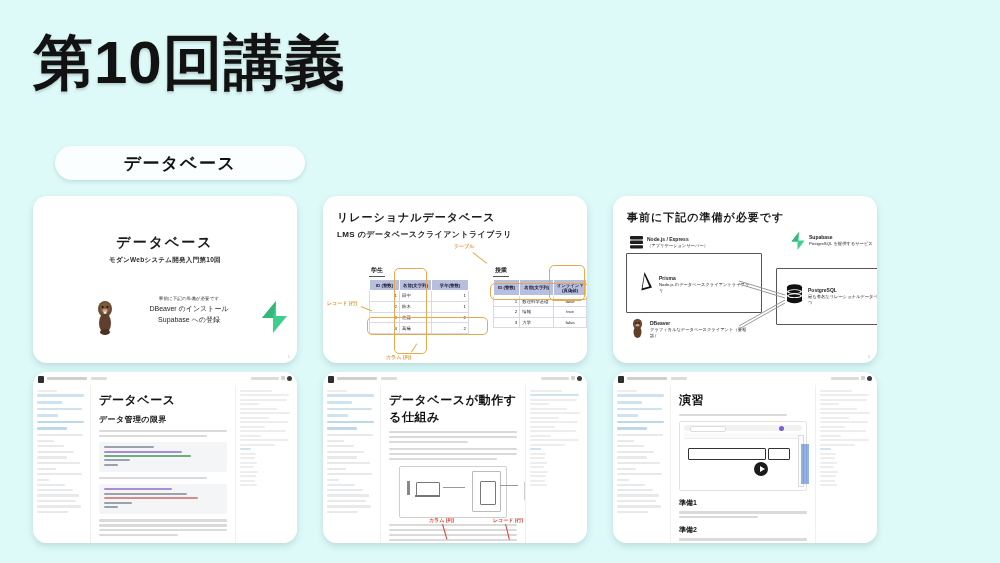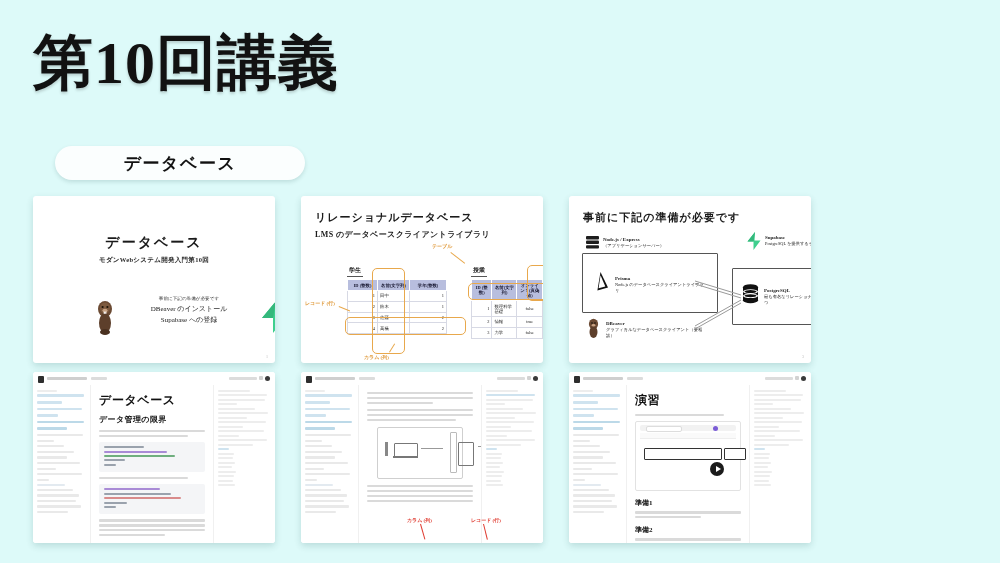--- a/index.html
+++ b/index.html
@@ -4,21 +4,21 @@
 <title>第10回講義 — データベース</title>
 <style>
   html,body{margin:0;padding:0;}
   body{
     width:1000px;height:563px;overflow:hidden;
     background:#ddfaf9;
     font-family:"Liberation Sans","DejaVu Sans",sans-serif;
     color:#1b1b1b;
     -webkit-font-smoothing:antialiased;
   }
-  .page{position:relative;width:1000px;height:563px;font-family:Liberation Serif, serif;}
+  .page{position:relative;width:1000px;height:563px;}
 
   
   .lecture-title{
     position:absolute;left:33px;top:33px;
     font-size:60px;line-height:1;font-weight:700;
     letter-spacing:1px;color:#121212;
     text-shadow:0 2px 3px rgba(0,0,0,.18);
     white-space:nowrap;
   }
   .topic-pill{
@@ -30,21 +30,21 @@
   }
   .topic-pill span{
     font-size:17px;font-weight:700;color:#111;letter-spacing:1.5px;
   }
 
   
   .grid{position:absolute;left:33px;top:196px;width:934px;}
   .row{display:flex;gap:26px;}
   .row+.row{margin-top:9px;}
   .card{
-    width:242px;height:167px;background:#fff;border-radius:3px;
+    width:264px;height:167px;background:#fff;border-radius:14px;
     box-shadow:0 3px 7px rgba(0,70,70,.16);
     overflow:hidden;position:relative;flex:0 0 auto;
   }
   .card.doc{height:171px;}
 
   
   .s1{padding:0;}
   .s1 .t{position:absolute;left:0;right:0;top:38px;text-align:center;
         font-size:14px;font-weight:600;letter-spacing:2px;color:#1a1a1a;}
   .s1 .sub{position:absolute;left:0;right:0;top:60px;text-align:center;
@@ -429,20 +429,21 @@
           <div class="nline sm" style="width:92%"></div>
           <div class="nline sm" style="width:24%"></div>
           <div class="nline tiny" style="width:58%;background:#e3eaf0"></div>
           <div class="nline sm" style="width:74%"></div>
           <div class="nline sm" style="width:86%"></div>
           <div class="nline sm" style="width:80%"></div>
           <div class="nline sm" style="width:90%"></div>
           <div class="nline sm" style="width:64%"></div>
         </div>
         <div class="main">
+          <h1>データベースが動作する仕組み</h1>
           <div class="pline"></div>
             <div class="pline"></div>
             <div class="pline s"></div>
           <div class="pline" style="margin-top:5px"></div>
             <div class="pline"></div>
             <div class="pline m"></div>
 
           <div class="diagram">
             <div style="position:absolute;left:7px;top:14px;width:3px;height:14px;background:#888;"></div>
             <div style="position:absolute;left:16px;top:15px;width:22px;height:13px;border:.6px solid #777;border-radius:1px;"></div>

